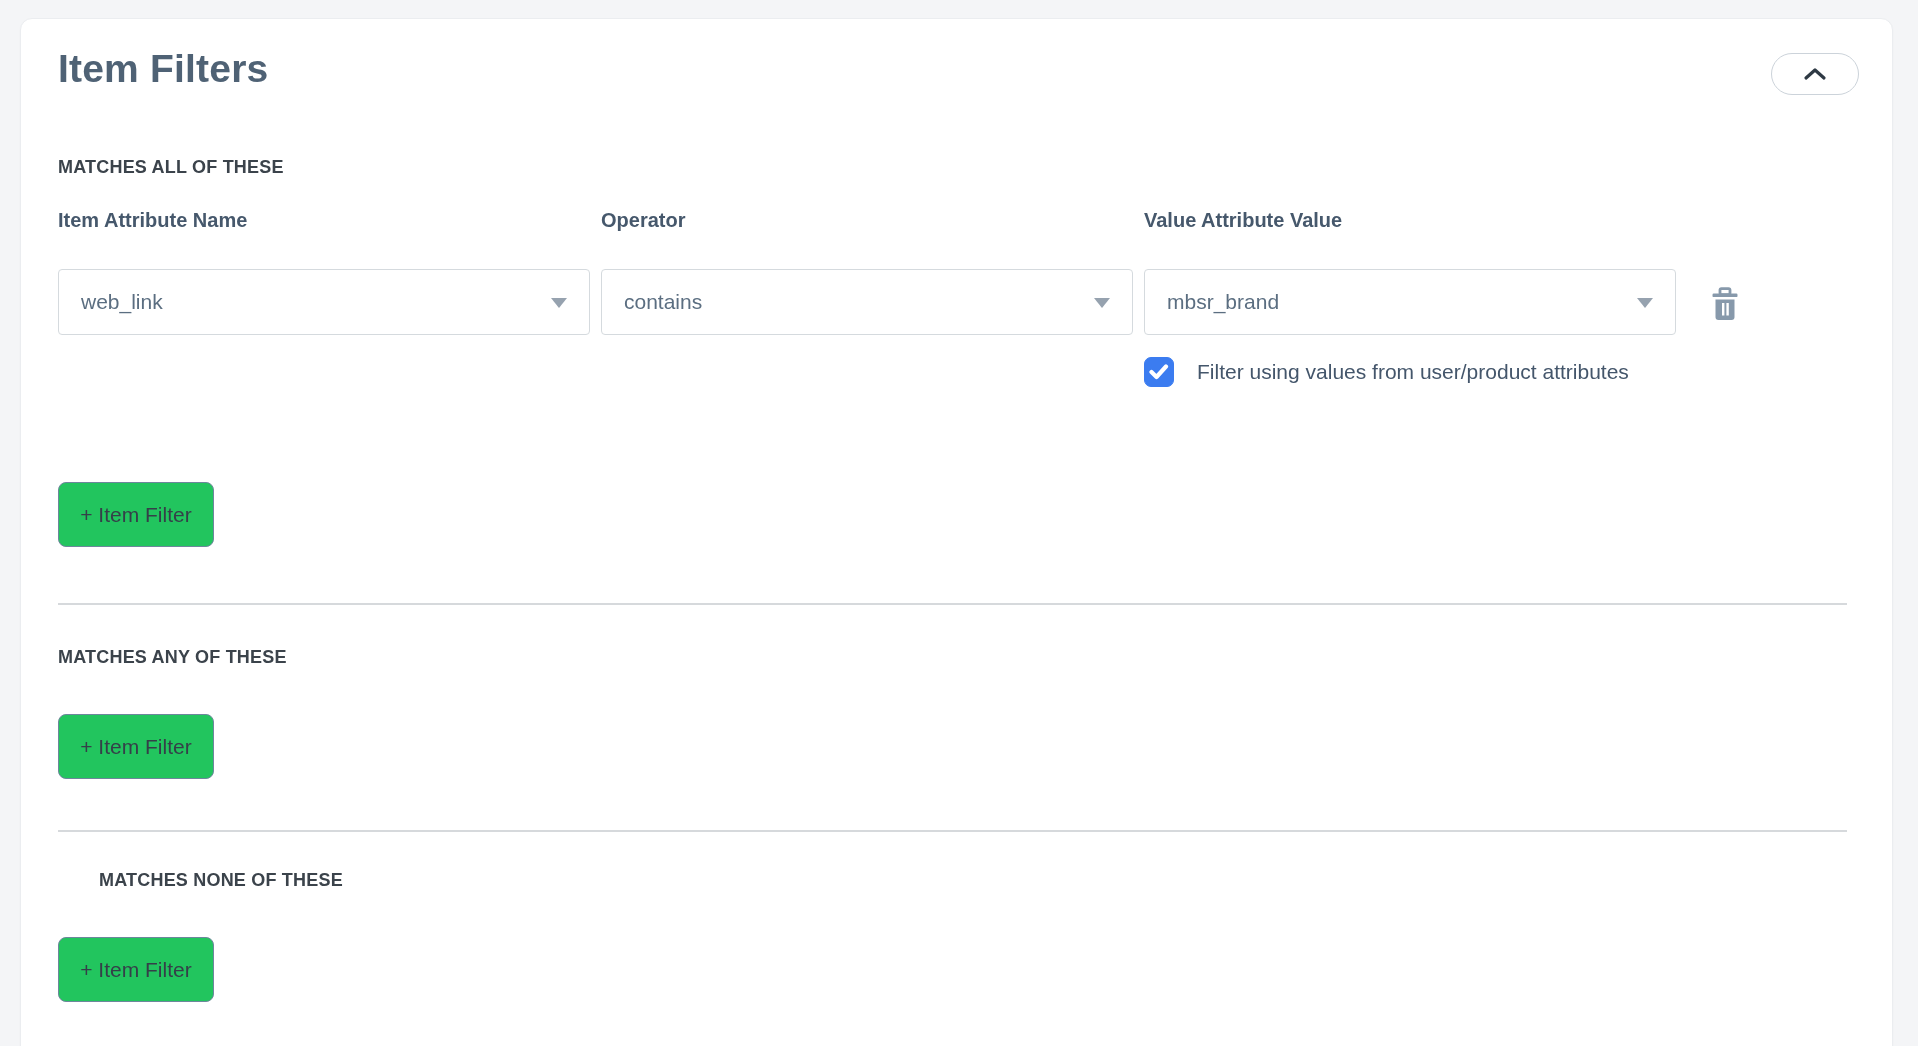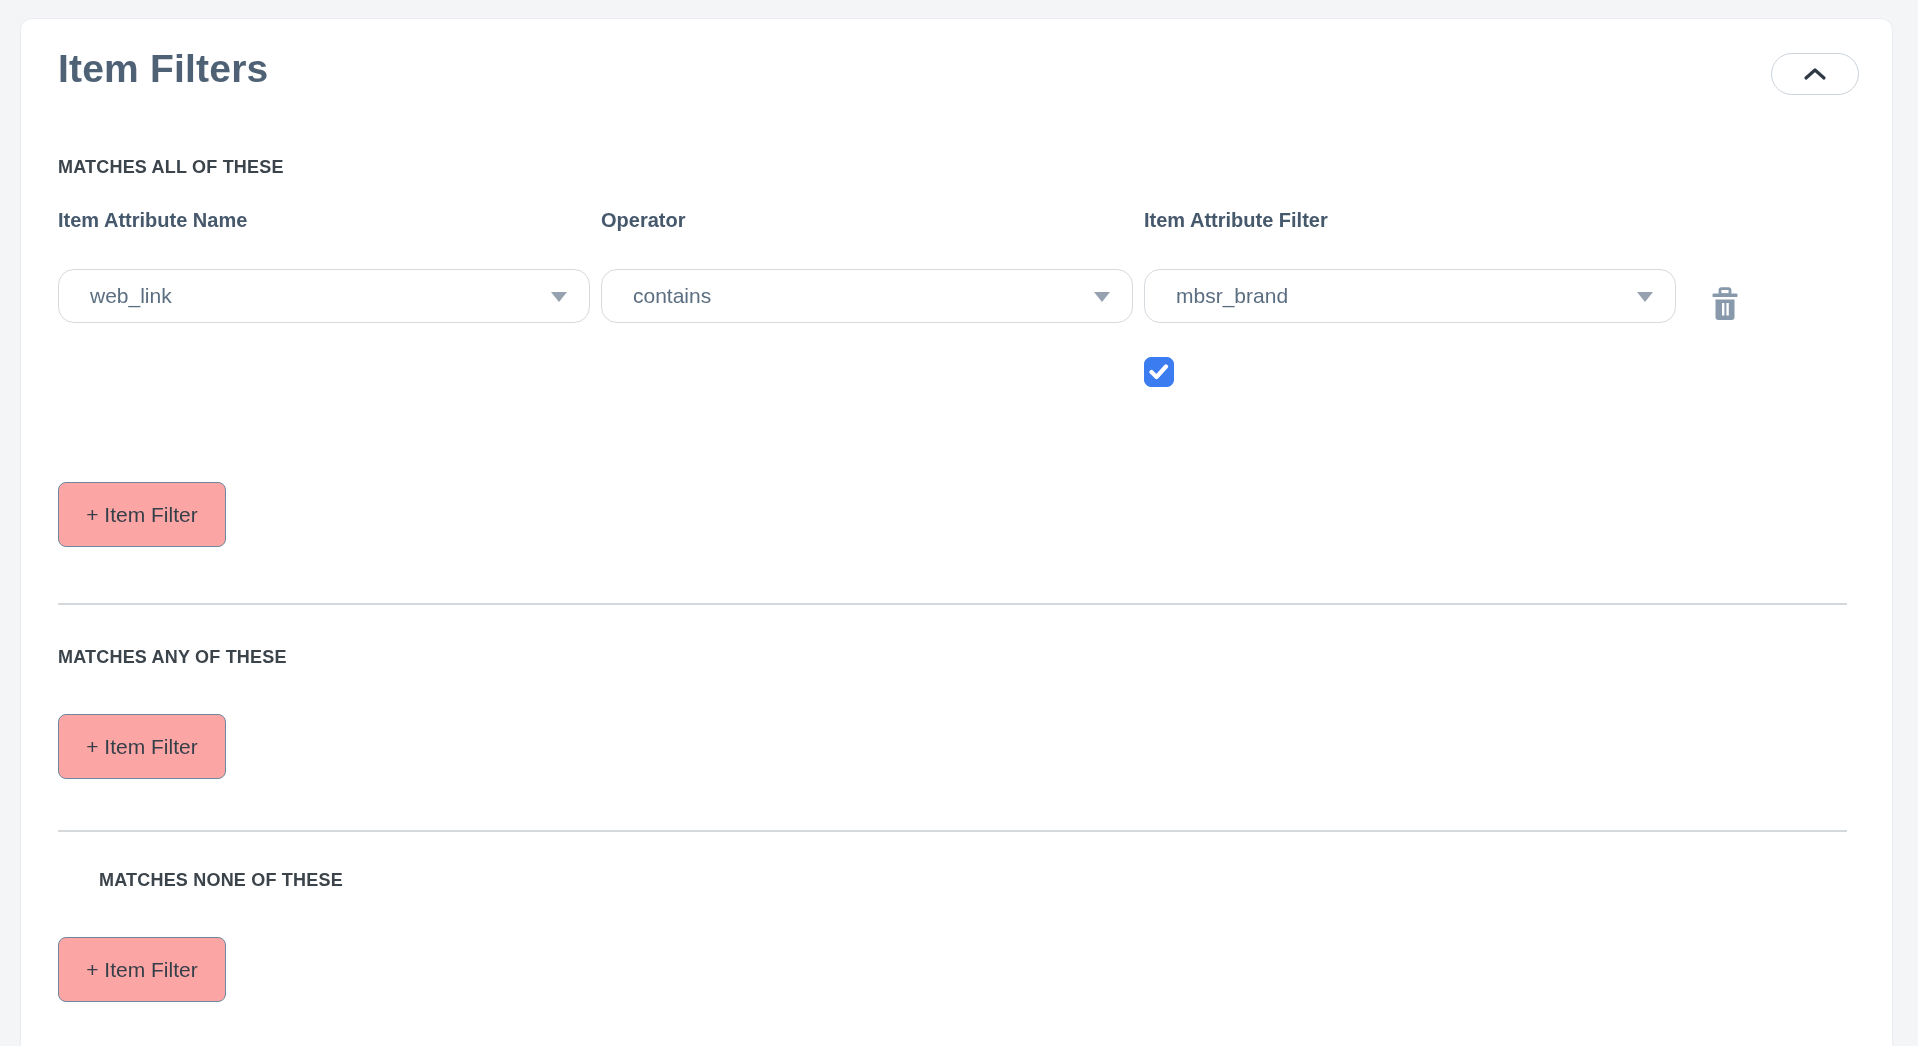--- a/index.html
+++ b/index.html
@@ -44,26 +44,26 @@
     text-align: center;
   }
   .field-label {
     top: 190px;
     font-size: 20px;
     font-weight: bold;
     color: #46586c;
   }
   .dropdown {
     top: 250px;
-    width: 532px; height: 54px;
+    width: 532px; height: 66px;
     background: #ffffff;
     border: 1px solid #d5dade;
-    border-radius: 16px;
+    border-radius: 4px;
     display: flex; align-items: center;
-    padding: 0 46px 0 31px;
+    padding: 0 46px 0 22px;
     cursor: pointer;
   }
   .dropdown .value {
     font-size: 21px;
     color: #5b6e81;
     white-space: nowrap;
     overflow: hidden;
   }
   .caret {
     position: absolute;
@@ -98,22 +98,22 @@
     background: #3b7cf0;
     border-color: #3b7cf0;
   }
   .checkbox-label {
     margin-left: 23px;
     font-size: 21px;
     color: #44566b;
   }
   .add-filter-btn {
     left: 37px;
-    width: 168px; height: 65px;
-    background: #fca5a5;
+    width: 156px; height: 65px;
+    background: #22c55e;
     border: 1px solid #6d879c;
     border-radius: 8px;
     font-family: "Liberation Sans", sans-serif;
     font-size: 21px;
     color: #353f49;
     display: flex; align-items: center; justify-content: center;
     cursor: pointer;
     text-align: right;
   }
   .divider {
@@ -134,21 +134,21 @@
       <svg width="26" height="16" viewBox="0 0 26 16">
         <polyline points="4,12 13,4 22,12" fill="none" stroke="#2e3944" stroke-width="3.2" stroke-linecap="round" stroke-linejoin="round"></polyline>
       </svg>
     </span>
   </button>
 
   <div class="abs section-heading" style="left:37px; top:138px;">MATCHES ALL OF THESE</div>
 
   <div class="abs field-label" style="left:37px;">Item Attribute Name</div>
   <div class="abs field-label" style="left:580px;">Operator</div>
-  <div class="abs field-label" style="left:1123px;">Item Attribute Filter</div>
+  <div class="abs field-label" style="left:1123px;">Value Attribute Value</div>
 
   <div class="abs dropdown" style="left:37px;">
     <span class="value">web_link</span>
     <span class="caret"></span>
   </div>
   <div class="abs dropdown" style="left:580px;">
     <span class="value">contains</span>
     <span class="caret"></span>
   </div>
   <div class="abs dropdown" style="left:1123px;">
@@ -169,20 +169,21 @@
   </button>
 
   <div class="abs checkbox-row">
     <div class="checkbox checked">
       <span style="display:flex;">
         <svg width="20" height="16" viewBox="0 0 20 16">
           <polyline points="2.5,8 7.5,13 17,2.5" fill="none" stroke="#ffffff" stroke-width="4.2" stroke-linecap="round" stroke-linejoin="round"></polyline>
         </svg>
       </span>
     </div>
+    <span class="checkbox-label">Filter using values from user/product attributes</span>
   </div>
 
   <button class="abs add-filter-btn" style="top:463px;">+ Item Filter</button>
 
   <div class="abs divider" style="top:584px;"></div>
 
   <div class="abs section-heading" style="left:37px; top:628px;">MATCHES ANY OF THESE</div>
 
   <button class="abs add-filter-btn" style="top:695px;">+ Item Filter</button>
 

